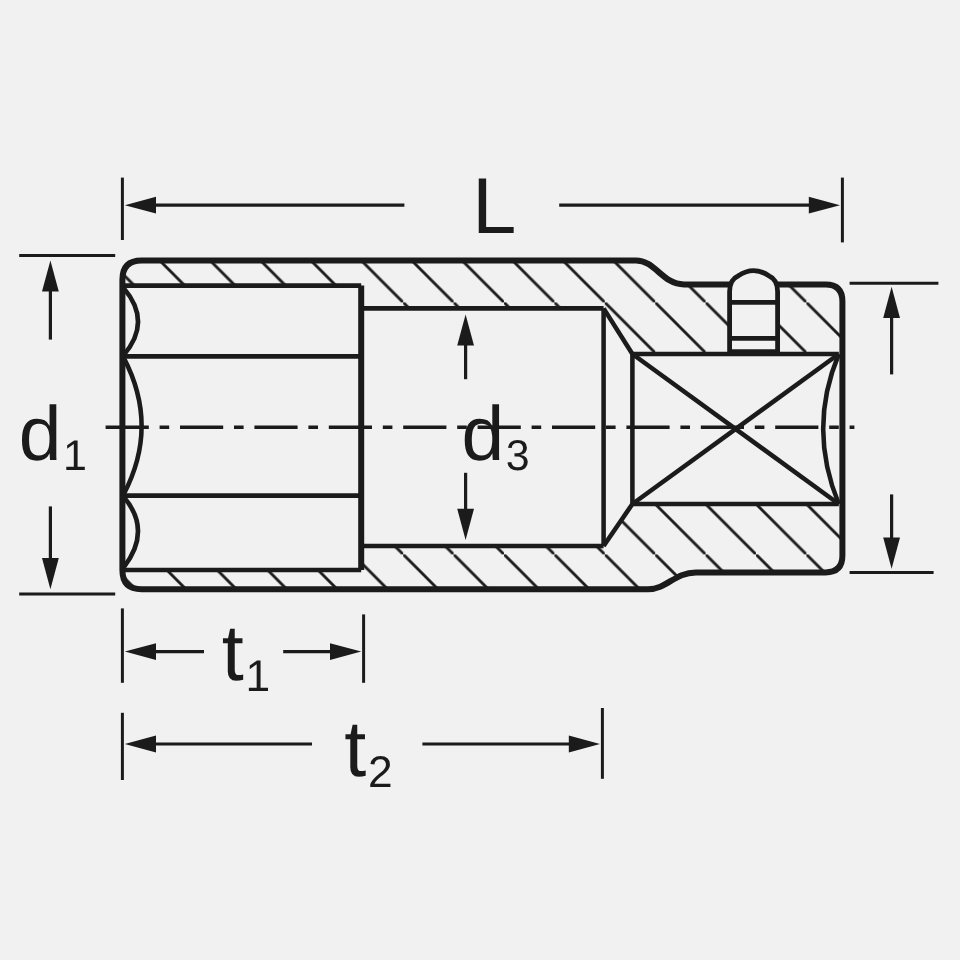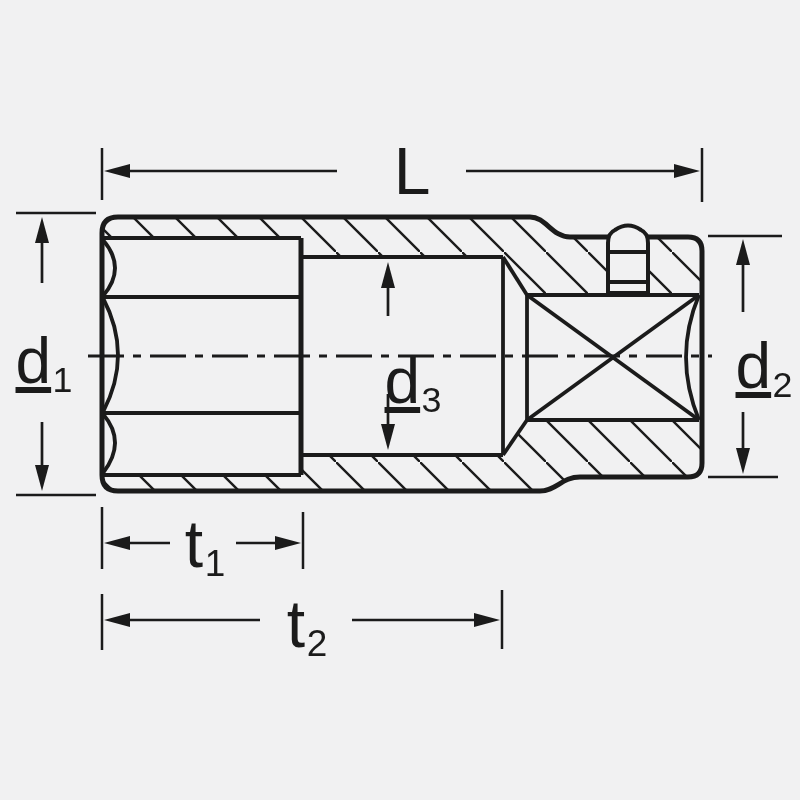--- a/index.html
+++ b/index.html
@@ -31,21 +31,21 @@
     letter-spacing: 0;
     user-select: none;
   }
   .dim-label .sub {
     font-size: 0.56em;
     position: relative;
     top: 0.24em;
     margin-left: 0.04em;
   }
   .label-L  { font-size: 66px; }
-  .label-d  { font-size: 64px; text-decoration: underline; }
+  .label-d  { font-size: 64px; }
   .label-t  { font-size: 66px; }
 </style>
 </head>
 <body>
 
 <div class="stage">
 
   <svg width="800" height="800" viewBox="0 0 800 800">
     <defs>
       <pattern id="hatch" width="42" height="42" patternUnits="userSpaceOnUse">
@@ -156,21 +156,20 @@
       <path d="M 352 620 H 477" stroke-width="2.7"></path>
       <polygon points="104,620 130,613 130,627" fill="#1b1b1b" stroke="none"></polygon>
       <polygon points="500,620 474,613 474,627" fill="#1b1b1b" stroke="none"></polygon>
     </g>
   </svg>
 
   <div class="dim-label label-L" style="left:412px; top:171px;"><span class="base">L</span></div>
 
   <div class="dim-label label-d" style="left:44px; top:361px;"><span class="base">d</span><span class="sub">1</span></div>
 
-  <div class="dim-label label-d" style="left:764px; top:366px;"><span class="base">d</span><span class="sub">2</span></div>
 
-  <div class="dim-label label-d" style="left:413px; top:381px;"><span class="base">d</span><span class="sub">3</span></div>
+  <div class="dim-label label-d" style="left:413px; top:361px;"><span class="base">d</span><span class="sub">3</span></div>
 
   <div class="dim-label label-t" style="left:205px; top:544px;"><span class="base">t</span><span class="sub">1</span></div>
 
   <div class="dim-label label-t" style="left:307px; top:624px;"><span class="base">t</span><span class="sub">2</span></div>
 
 </div>
 
 </body></html>

